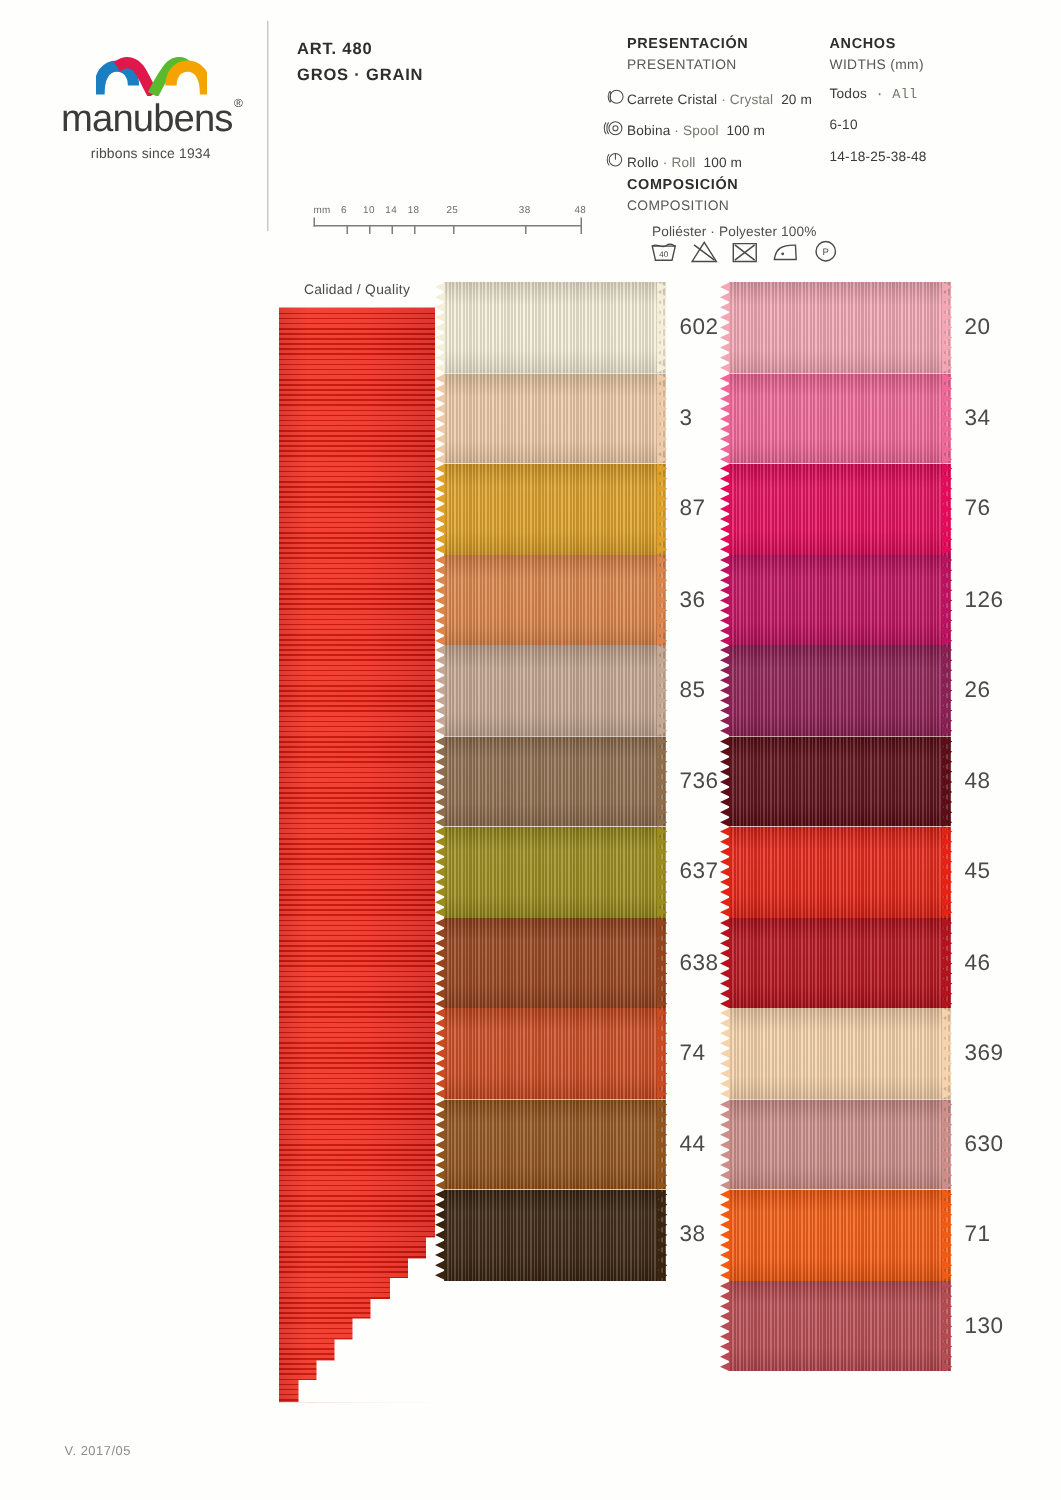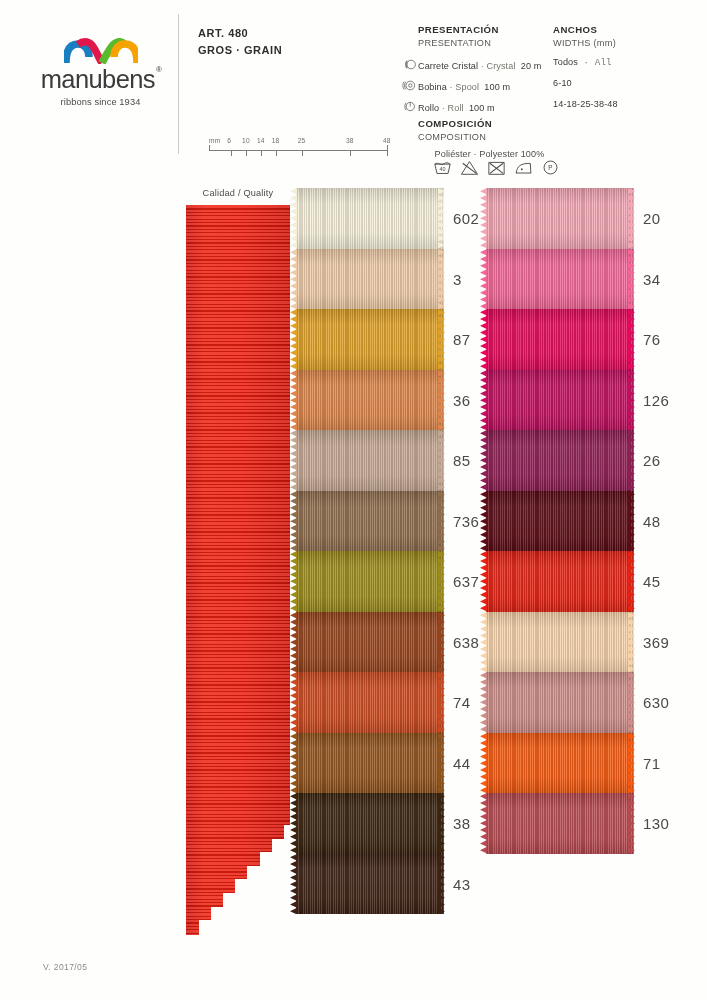--- a/index.html
+++ b/index.html
@@ -409,33 +409,20 @@
           <div class="swatch-shade"></div>
         </div>
         <svg viewBox="0 0 7 60" preserveAspectRatio="none" class="pink-edge pink-left">
           <path d="M7 0 L0 3.33 L7 6.67 L0 10.00 L7 13.33 L0 16.67 L7 20.00 L0 23.33 L7 26.67 L0 30.00 L7 33.33 L0 36.67 L7 40.00 L0 43.33 L7 46.67 L0 50.00 L7 53.33 L0 56.67 L7 60.00 Z" fill="#3a2410"></path>
         </svg>
         <svg viewBox="0 0 7 60" preserveAspectRatio="none" class="pink-edge pink-right">
           <path d="M0 0 L7 3.33 L0 6.67 L7 10.00 L0 13.33 L7 16.67 L0 20.00 L7 23.33 L0 26.67 L7 30.00 L0 33.33 L7 36.67 L0 40.00 L7 43.33 L0 46.67 L7 50.00 L0 53.33 L7 56.67 L0 60.00 Z" fill="#3a2410"></path>
         </svg>
         <div class="swatch-code">38</div>
       </div>
-      <div class="swatch-wrap">
-        <div class="swatch" style="background: rgb(61, 33, 19);">
-          <div class="swatch-fabric"></div>
-          <div class="swatch-shade"></div>
-        </div>
-        <svg viewBox="0 0 7 60" preserveAspectRatio="none" class="pink-edge pink-left">
-          <path d="M7 0 L0 3.33 L7 6.67 L0 10.00 L7 13.33 L0 16.67 L7 20.00 L0 23.33 L7 26.67 L0 30.00 L7 33.33 L0 36.67 L7 40.00 L0 43.33 L7 46.67 L0 50.00 L7 53.33 L0 56.67 L7 60.00 Z" fill="#3d2113"></path>
-        </svg>
-        <svg viewBox="0 0 7 60" preserveAspectRatio="none" class="pink-edge pink-right">
-          <path d="M0 0 L7 3.33 L0 6.67 L7 10.00 L0 13.33 L7 16.67 L0 20.00 L7 23.33 L0 26.67 L7 30.00 L0 33.33 L7 36.67 L0 40.00 L7 43.33 L0 46.67 L7 50.00 L0 53.33 L7 56.67 L0 60.00 Z" fill="#3d2113"></path>
-        </svg>
-        <div class="swatch-code">43</div>
-      </div>
     </div>
   <div class="swatch-col" id="col-right">
       <div class="swatch-wrap">
         <div class="swatch" style="background: rgb(243, 167, 180);">
           <div class="swatch-fabric"></div>
           <div class="swatch-shade"></div>
         </div>
         <svg viewBox="0 0 7 60" preserveAspectRatio="none" class="pink-edge pink-left">
           <path d="M7 0 L0 3.33 L7 6.67 L0 10.00 L7 13.33 L0 16.67 L7 20.00 L0 23.33 L7 26.67 L0 30.00 L7 33.33 L0 36.67 L7 40.00 L0 43.33 L7 46.67 L0 50.00 L7 53.33 L0 56.67 L7 60.00 Z" fill="#f3a7b4"></path>
         </svg>
@@ -516,20 +503,33 @@
         </div>
         <svg viewBox="0 0 7 60" preserveAspectRatio="none" class="pink-edge pink-left">
           <path d="M7 0 L0 3.33 L7 6.67 L0 10.00 L7 13.33 L0 16.67 L7 20.00 L0 23.33 L7 26.67 L0 30.00 L7 33.33 L0 36.67 L7 40.00 L0 43.33 L7 46.67 L0 50.00 L7 53.33 L0 56.67 L7 60.00 Z" fill="#e52213"></path>
         </svg>
         <svg viewBox="0 0 7 60" preserveAspectRatio="none" class="pink-edge pink-right">
           <path d="M0 0 L7 3.33 L0 6.67 L7 10.00 L0 13.33 L7 16.67 L0 20.00 L7 23.33 L0 26.67 L7 30.00 L0 33.33 L7 36.67 L0 40.00 L7 43.33 L0 46.67 L7 50.00 L0 53.33 L7 56.67 L0 60.00 Z" fill="#e52213"></path>
         </svg>
         <div class="swatch-code">45</div>
       </div>
       <div class="swatch-wrap">
+        <div class="swatch" style="background: rgb(182, 17, 28);">
+          <div class="swatch-fabric"></div>
+          <div class="swatch-shade"></div>
+        </div>
+        <svg viewBox="0 0 7 60" preserveAspectRatio="none" class="pink-edge pink-left">
+          <path d="M7 0 L0 3.33 L7 6.67 L0 10.00 L7 13.33 L0 16.67 L7 20.00 L0 23.33 L7 26.67 L0 30.00 L7 33.33 L0 36.67 L7 40.00 L0 43.33 L7 46.67 L0 50.00 L7 53.33 L0 56.67 L7 60.00 Z" fill="#b6111c"></path>
+        </svg>
+        <svg viewBox="0 0 7 60" preserveAspectRatio="none" class="pink-edge pink-right">
+          <path d="M0 0 L7 3.33 L0 6.67 L7 10.00 L0 13.33 L7 16.67 L0 20.00 L7 23.33 L0 26.67 L7 30.00 L0 33.33 L7 36.67 L0 40.00 L7 43.33 L0 46.67 L7 50.00 L0 53.33 L7 56.67 L0 60.00 Z" fill="#b6111c"></path>
+        </svg>
+        <div class="swatch-code">46</div>
+      </div>
+      <div class="swatch-wrap">
         <div class="swatch" style="background: rgb(247, 211, 171);">
           <div class="swatch-fabric"></div>
           <div class="swatch-shade"></div>
         </div>
         <svg viewBox="0 0 7 60" preserveAspectRatio="none" class="pink-edge pink-left">
           <path d="M7 0 L0 3.33 L7 6.67 L0 10.00 L7 13.33 L0 16.67 L7 20.00 L0 23.33 L7 26.67 L0 30.00 L7 33.33 L0 36.67 L7 40.00 L0 43.33 L7 46.67 L0 50.00 L7 53.33 L0 56.67 L7 60.00 Z" fill="#f7d3ab"></path>
         </svg>
         <svg viewBox="0 0 7 60" preserveAspectRatio="none" class="pink-edge pink-right">
           <path d="M0 0 L7 3.33 L0 6.67 L7 10.00 L0 13.33 L7 16.67 L0 20.00 L7 23.33 L0 26.67 L7 30.00 L0 33.33 L7 36.67 L0 40.00 L7 43.33 L0 46.67 L7 50.00 L0 53.33 L7 56.67 L0 60.00 Z" fill="#f7d3ab"></path>
         </svg>

